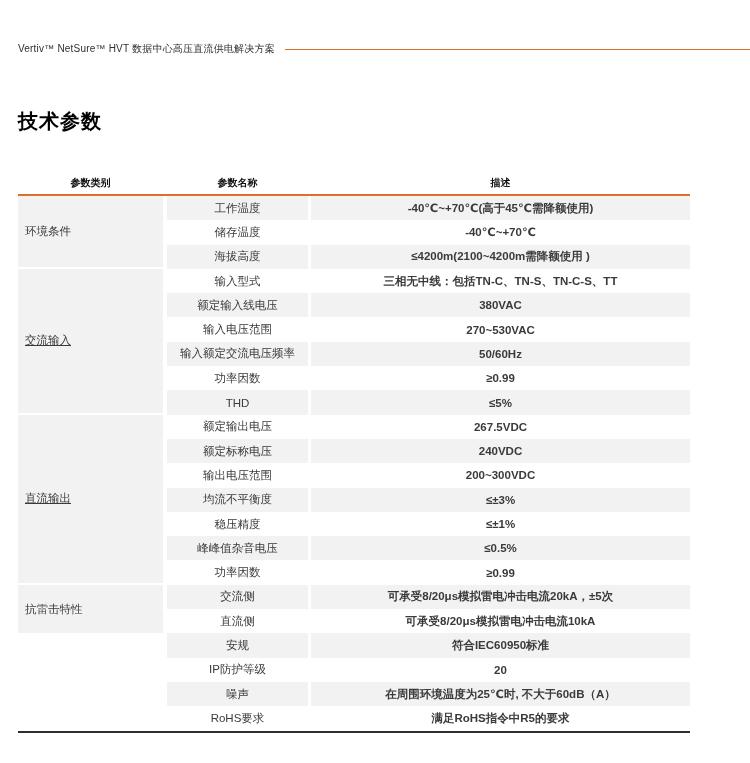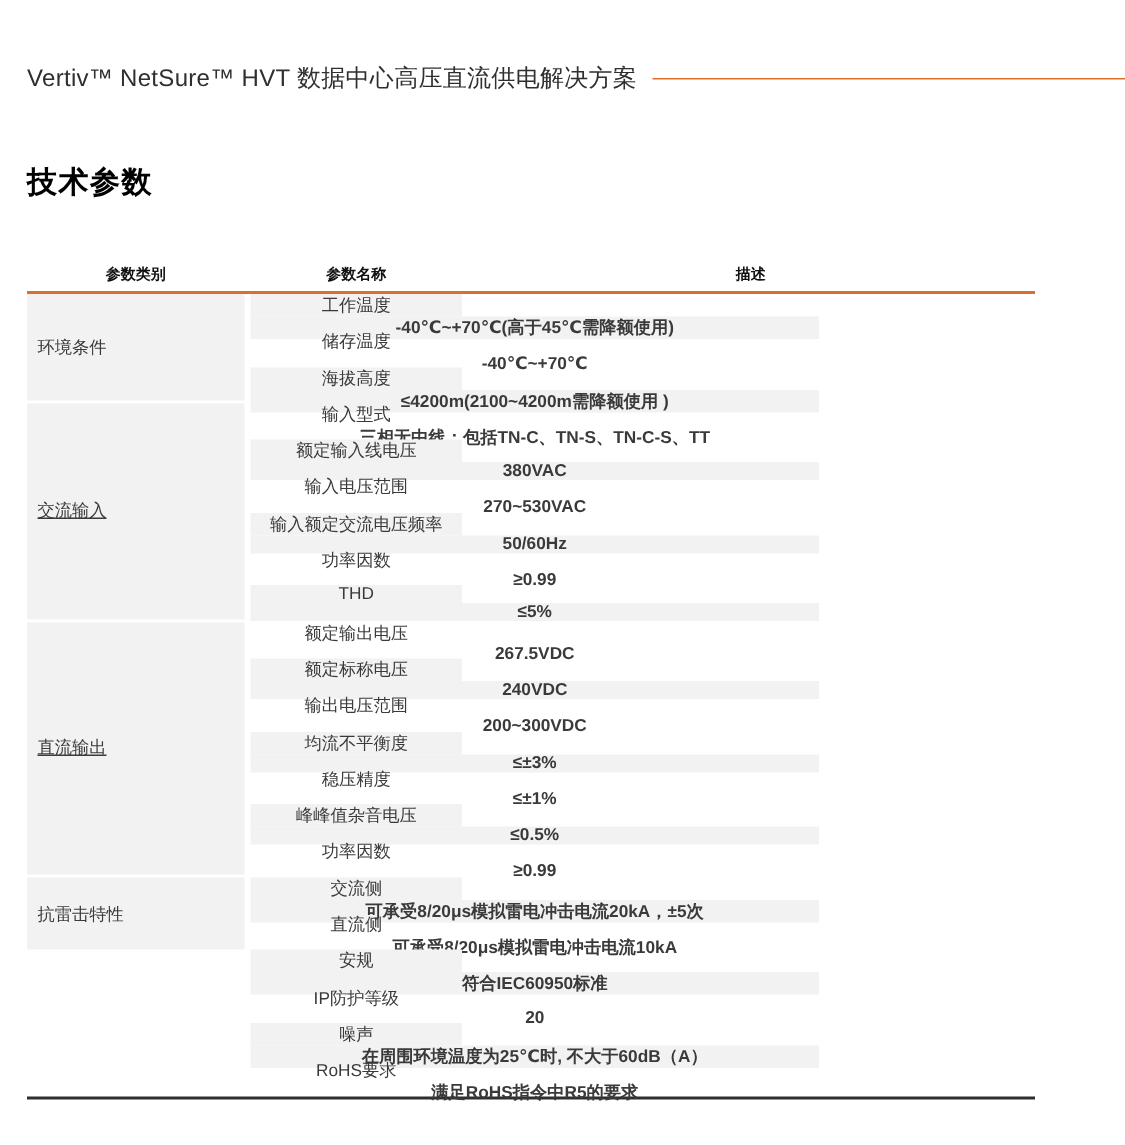--- a/index.html
+++ b/index.html
@@ -9,21 +9,21 @@
     --text-body:#3A3A3A;
     --text-strong:#111111;
   }
   *{margin:0;padding:0;box-sizing:border-box;}
   html,body{width:750px;height:763px;background:#ffffff;overflow:hidden;
     font-family:"Liberation Sans","DejaVu Sans",sans-serif;}
   .page{position:relative;width:750px;height:763px;background:#fff;}
 
   
   .doc-header{position:absolute;left:18px;right:0;top:42px;display:flex;align-items:center;}
-  .doc-title{font-size:16px;color:#2F2F2F;letter-spacing:0.2px;white-space:nowrap;}
+  .doc-title{font-size:10px;color:#2F2F2F;letter-spacing:0.2px;white-space:nowrap;}
   .header-rule{flex:1;height:1px;background:var(--accent-orange);margin-left:10px;}
 
   
   .section-title{position:absolute;left:18px;top:108px;font-size:20px;font-weight:bold;
     color:#000;letter-spacing:1px;}
 
   
   .spec-table{position:absolute;left:18px;top:171px;width:672px;
     border-bottom:2px solid var(--bottom-line);font-size:11.5px;color:var(--text-body);}
   .thead{display:flex;height:25px;border-bottom:2px solid var(--accent-orange);}
@@ -40,21 +40,21 @@
   .cat-cell{background:var(--stripe-gray);display:flex;align-items:center;
     padding-left:7px;border-bottom:2px solid #ffffff;}
   .cat-cell:last-child{border-bottom:none;}
   .g3{height:72.9px;}
   .g6{height:145.8px;text-decoration:underline;}
   .g7{height:170.1px;text-decoration:underline;}
   .g2{height:48.6px;}
   .g4{height:97.2px;}
 
   .rows-col{display:flex;flex-direction:column;}
-  .tr{display:flex;height:24.3px;flex-direction:column;}
+  .tr{display:flex;height:24.3px;}
   .td{display:flex;align-items:center;justify-content:center;text-align:center;
     white-space:nowrap;}
   .td-name{width:141px;}
   .td-desc{width:379px;font-weight:bold;}
   .rows-col .tr:nth-child(odd) .td{background:var(--stripe-gray);}
 </style>
 </head>
 <body>
 
 <div class="page">

